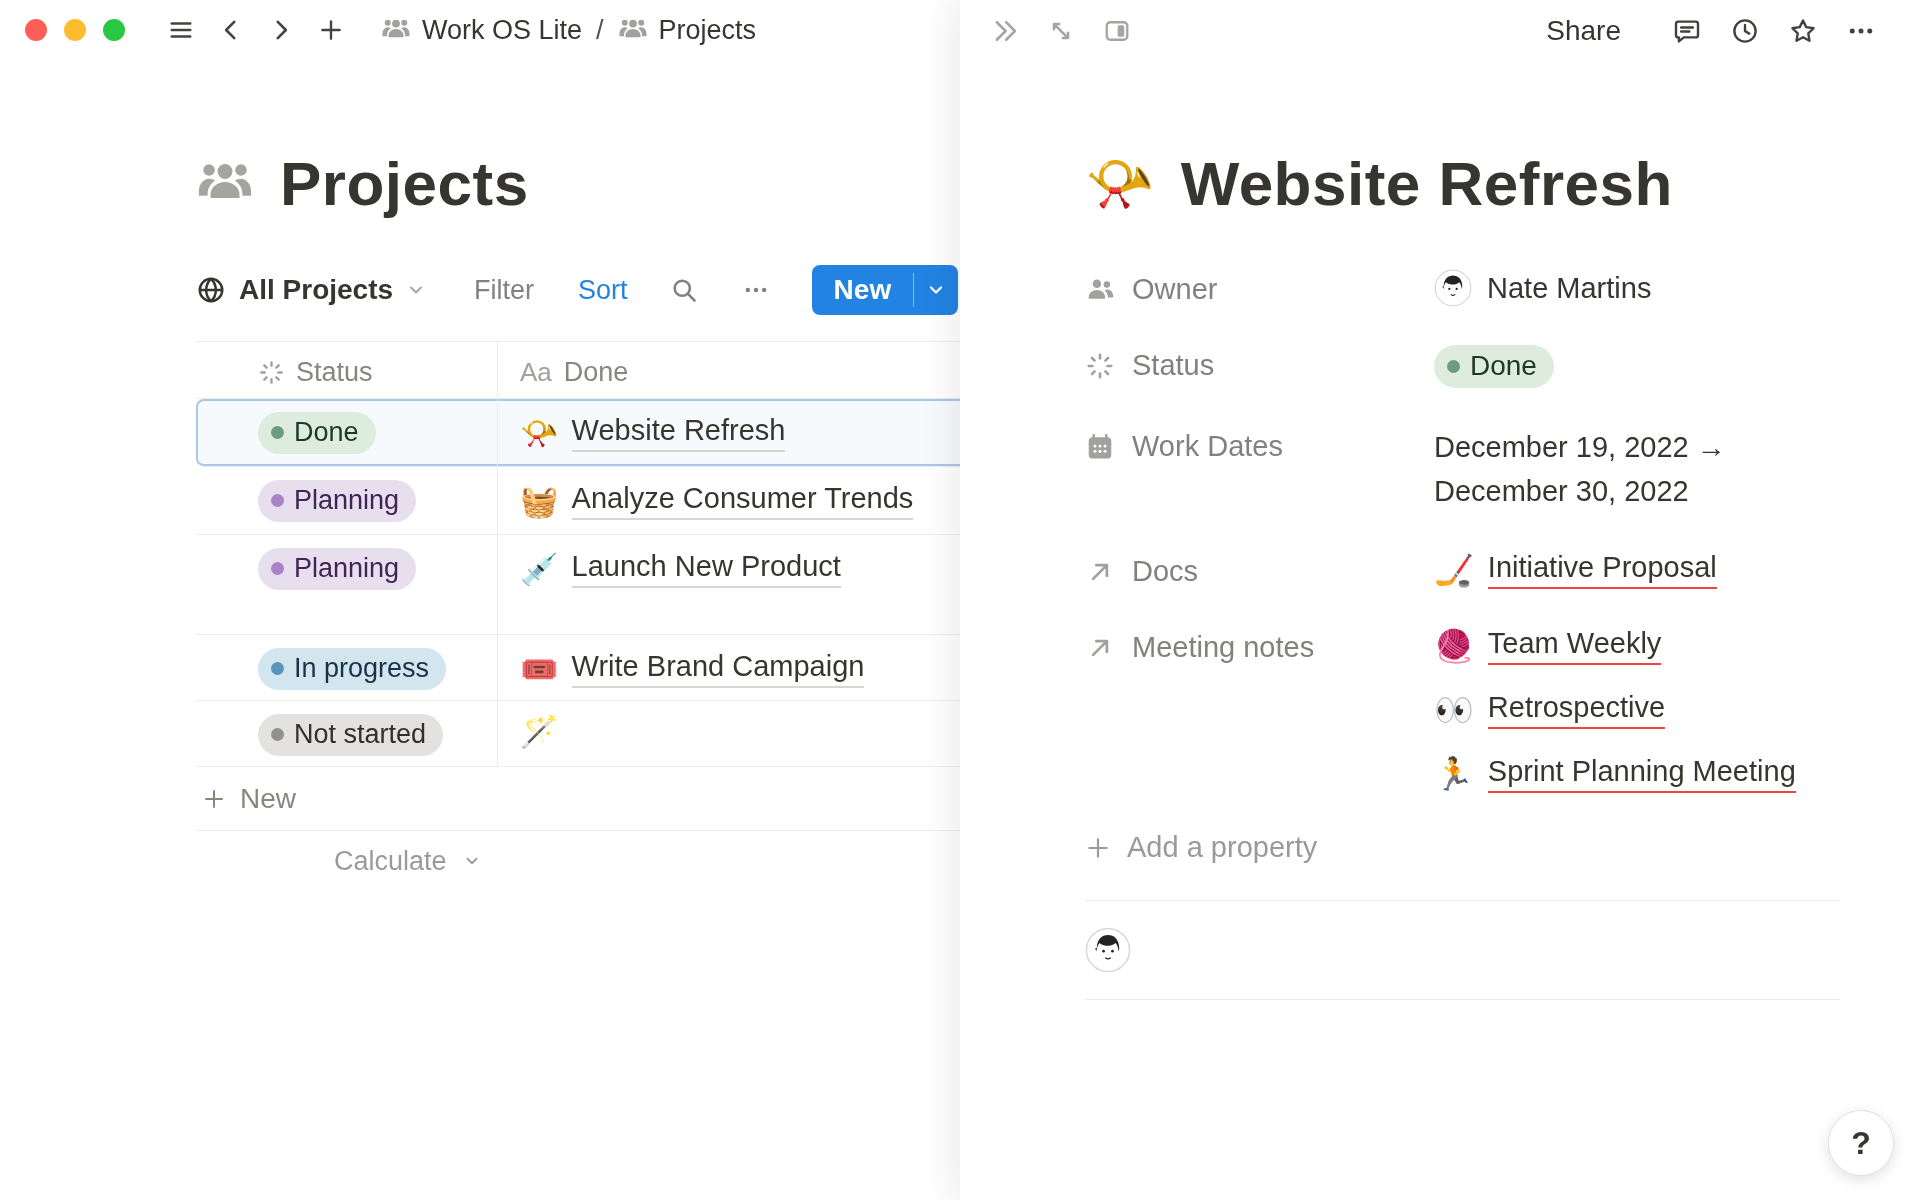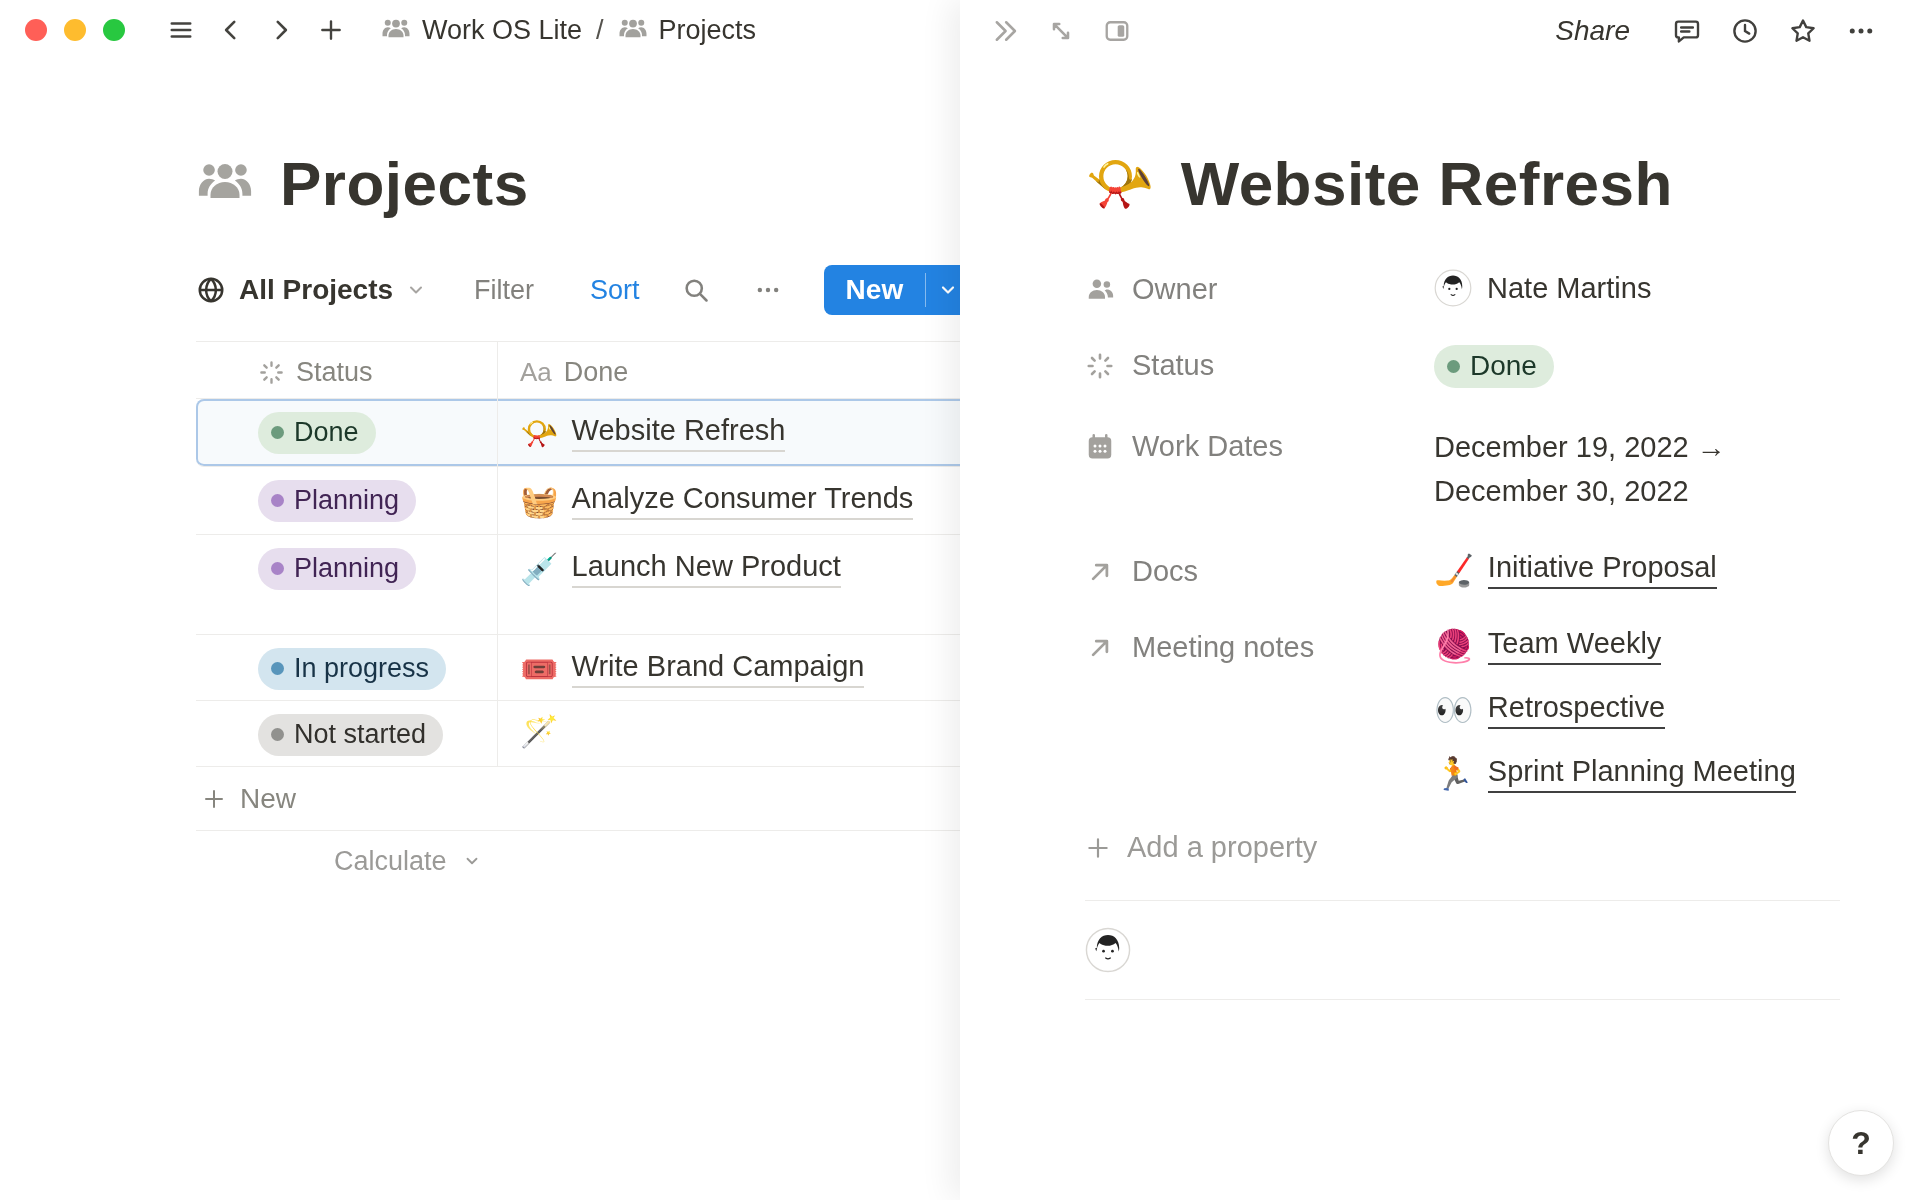--- a/index.html
+++ b/index.html
@@ -24,21 +24,21 @@
   .page-title-row { display:flex; align-items:center; gap:26px; }
   .page-title-row .big-ppl { width:58px; height:58px; color:#A5A49F; }
   .page-title { font-size:62px; font-weight:700; letter-spacing:.5px; }
 
   .toolbar { display:flex; align-items:center; margin-top:46px; }
   .view-btn { display:flex; align-items:center; gap:13px; cursor:pointer; }
   .view-btn .globe { width:30px; height:30px; color:#37352F; }
   .view-label { font-size:28px; font-weight:700; }
   .chev-sm { width:20px; height:20px; color:#A7A5A2; }
   .tb-link { font-size:27px; color:#82817D; margin-left:48px; cursor:pointer; }
-  .tb-link.sort { color:#2383E2; margin-left:56px; }
+  .tb-link.sort { color:#2383E2; margin-left:44px; }
   .tb-icon { width:32px; height:32px; color:#82817D; margin-left:40px; cursor:pointer; display:flex; align-items:center; justify-content:center; }
   .tb-icon svg { width:28px; height:28px; }
   .new-btn { margin-left:40px; height:50px; background:#2383E2; border-radius:8px; display:flex; align-items:stretch; color:#fff; cursor:pointer; overflow:hidden; }
   .new-btn-main { display:flex; align-items:center; padding:0 22px; font-size:28px; font-weight:600; }
   .new-btn-split { width:1px; background:rgba(255,255,255,.45); margin:8px 0; }
   .new-btn-chev { display:flex; align-items:center; padding:0 12px; }
   .new-btn-chev svg { width:20px; height:20px; }
 
   .table { margin-top:26px; width:1410px; }
   .trow { display:flex; border-bottom:1px solid #EDECEA; min-height:66px; align-items:stretch; }
@@ -68,40 +68,40 @@
   .new-row svg { width:24px; height:24px; }
   .calc-row { display:flex; align-items:center; gap:16px; min-height:60px; padding-left:138px; color:#9B9A97; font-size:27px; cursor:pointer; }
   .calc-row svg { width:18px; height:18px; }
 
   
   .panel { position:absolute; top:0; bottom:0; left:960px; right:0; background:#fff; box-shadow:-10px 0 30px rgba(0,0,0,.07); }
   .panel-top { height:62px; display:flex; align-items:center; padding:0 42px 0 28px; }
   .pt-ic { width:34px; height:34px; color:#A7A5A2; margin-right:22px; cursor:pointer; display:flex; align-items:center; justify-content:center; }
   .pt-ic svg { width:28px; height:28px; }
   .pt-spacer { flex:1; }
-  .share { font-size:28px; color:#37352F; cursor:pointer; margin-right:16px;font-style:italic; }
+  .share { font-size:28px; color:#37352F; cursor:pointer; margin-right:25px; }
   .pt-ic.dark { color:#41403D; margin:0 0 0 24px; }
   .pt-ic.dark svg { width:30px; height:30px; }
 
   .panel-body { padding:86px 80px 0 125px; }
   .p-title-row { display:flex; align-items:center; gap:26px; margin-bottom:50px; }
   .p-title-emoji { font-size:56px; line-height:1; }
   .p-title { font-size:62px; font-weight:700; letter-spacing:.5px; }
 
   .prop { display:flex; align-items:flex-start; margin-bottom:38px; }
   .prop-label { width:349px; display:flex; align-items:center; gap:17px; color:#82817E; font-size:29px; padding-top:4px; cursor:pointer; }
   .prop-label svg { width:30px; height:30px; color:#A3A19D; flex:none; }
   .prop-value { flex:1; font-size:29px; }
   .owner-val { display:flex; align-items:center; gap:15px; cursor:pointer; }
   .avatar { width:38px; height:38px; flex:none; }
   .dates { line-height:1.5; cursor:pointer; }
   .links { display:flex; flex-direction:column; gap:26px; }
   .plink { display:flex; align-items:center; gap:14px; cursor:pointer; }
   .plink .emoji { font-size:32px; line-height:1; }
-  .plink .txt { font-weight:500; padding-bottom:3px; border-bottom:2px solid #404040; }
+  .plink .txt { font-weight:500; padding-bottom:3px; border-bottom:2px solid #ef4444; }
   .panel .pill { font-size:28px; }
 
   .add-prop { display:flex; align-items:center; gap:16px; color:#9B9A97; font-size:29px; cursor:pointer; margin-top:2px; }
   .add-prop svg { width:26px; height:26px; }
   .divider { height:1px; background:#EDECEA; margin-top:36px; }
   .comment-row { display:flex; align-items:center; gap:18px; padding:26px 0; }
   .comment-row .avatar { width:46px; height:46px; }
   .comment-input { flex:1; border:none; outline:none; font-family:inherit; font-size:29px; color:#37352F; background:transparent; }
   .comment-input::placeholder { color:#A3A19E; }
 

